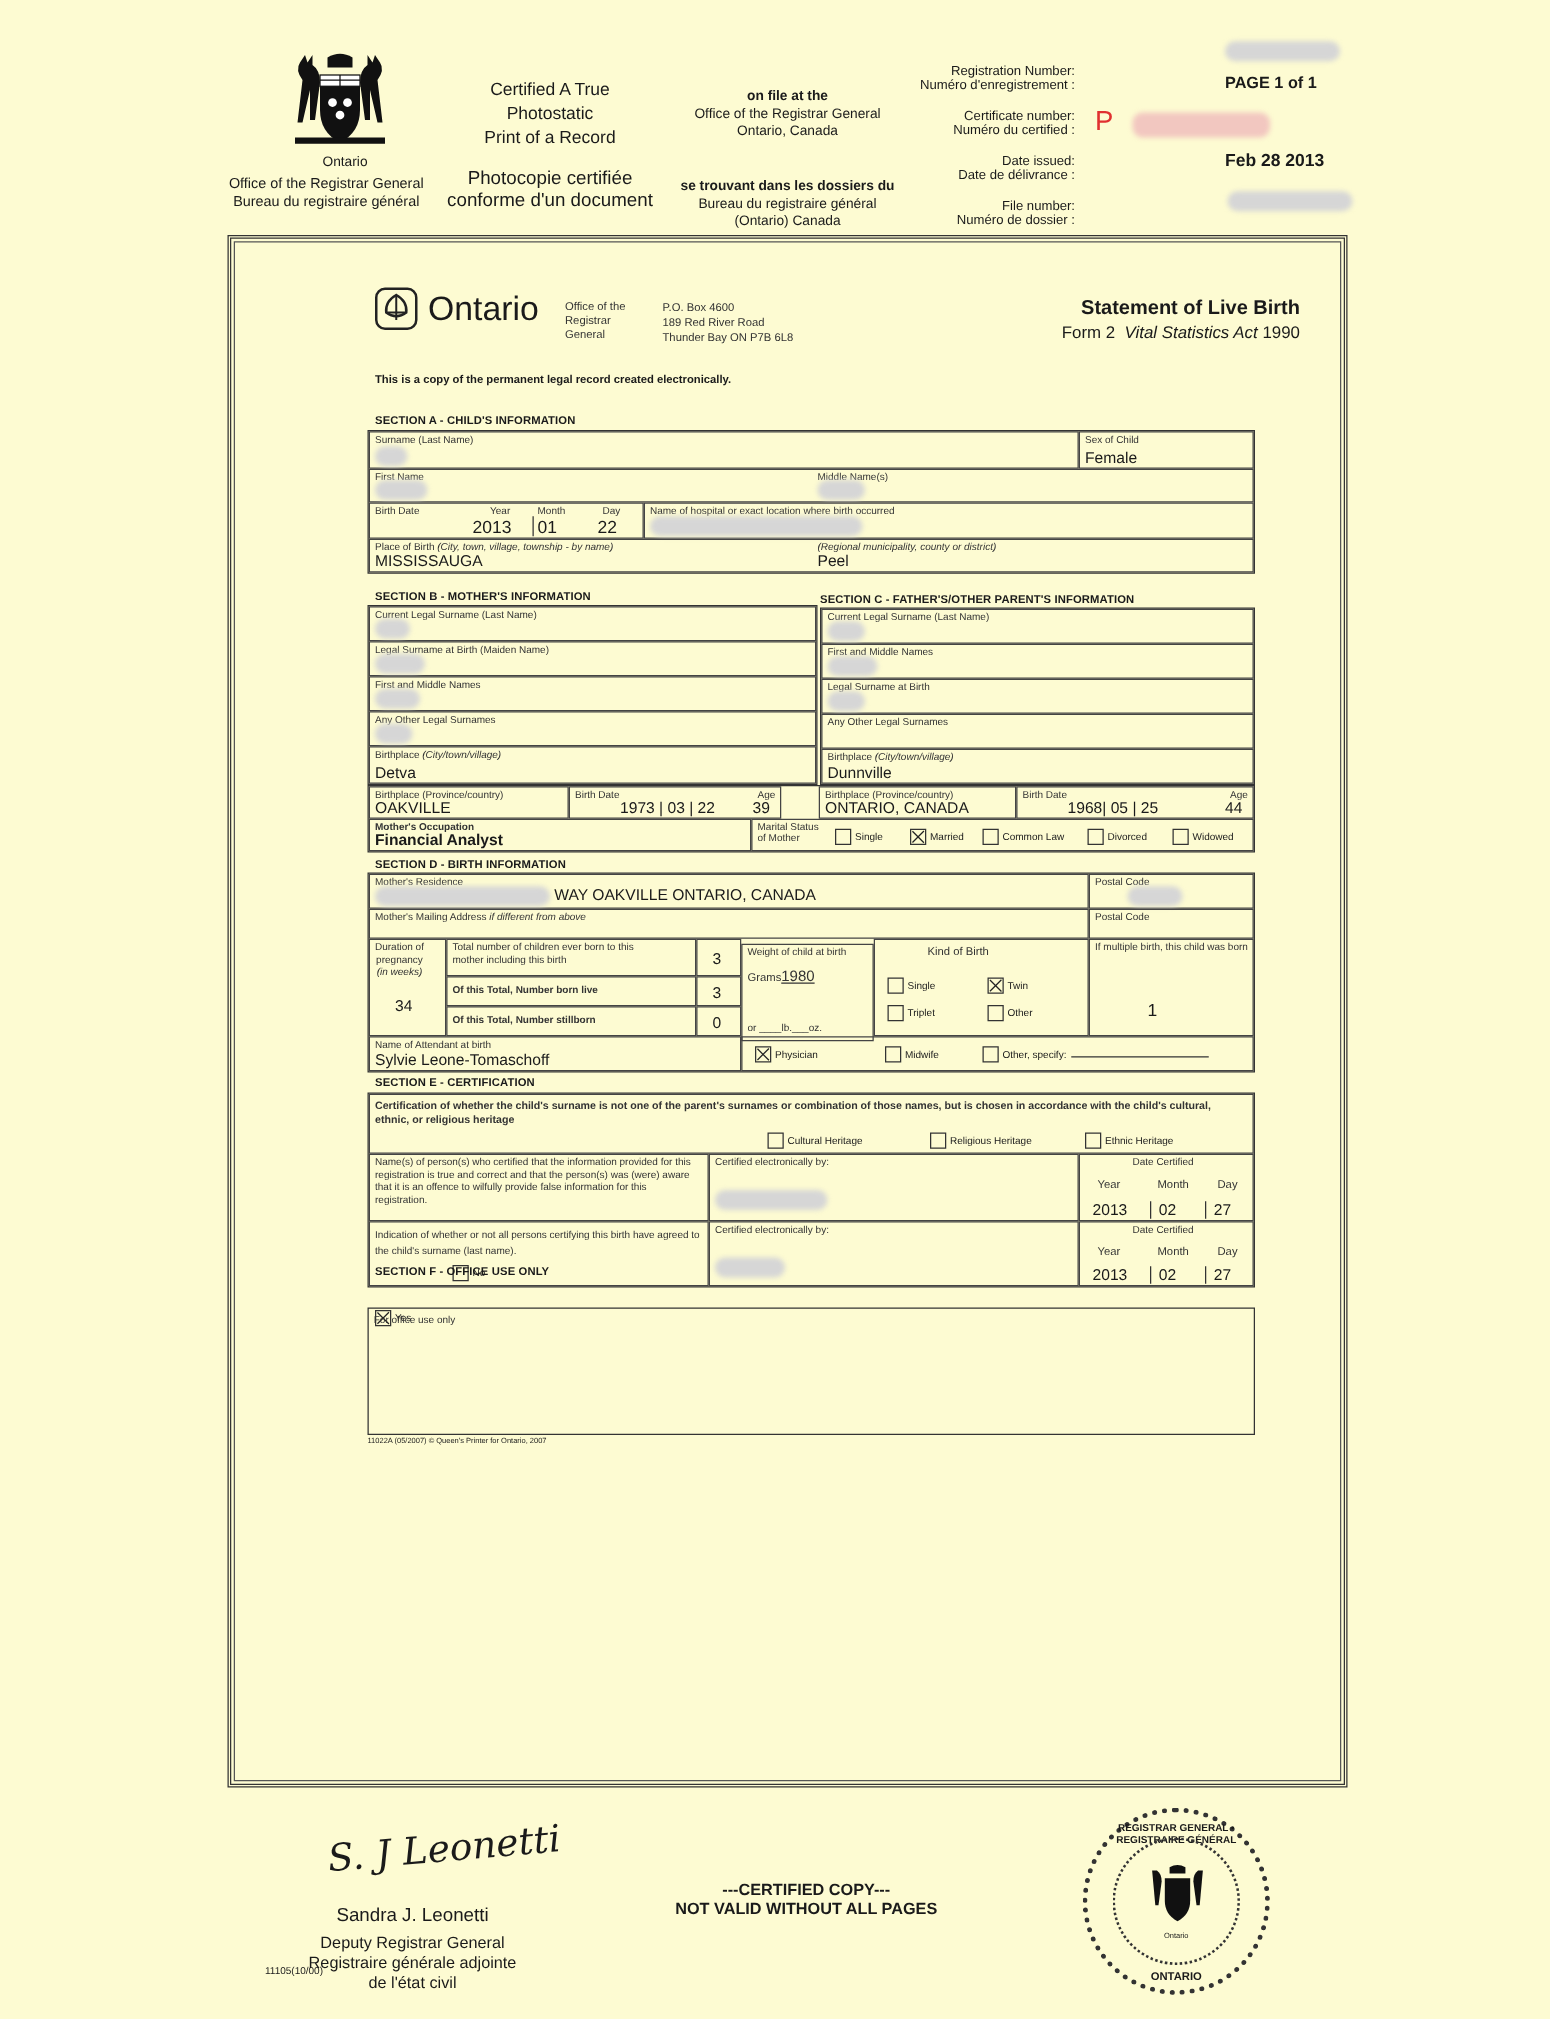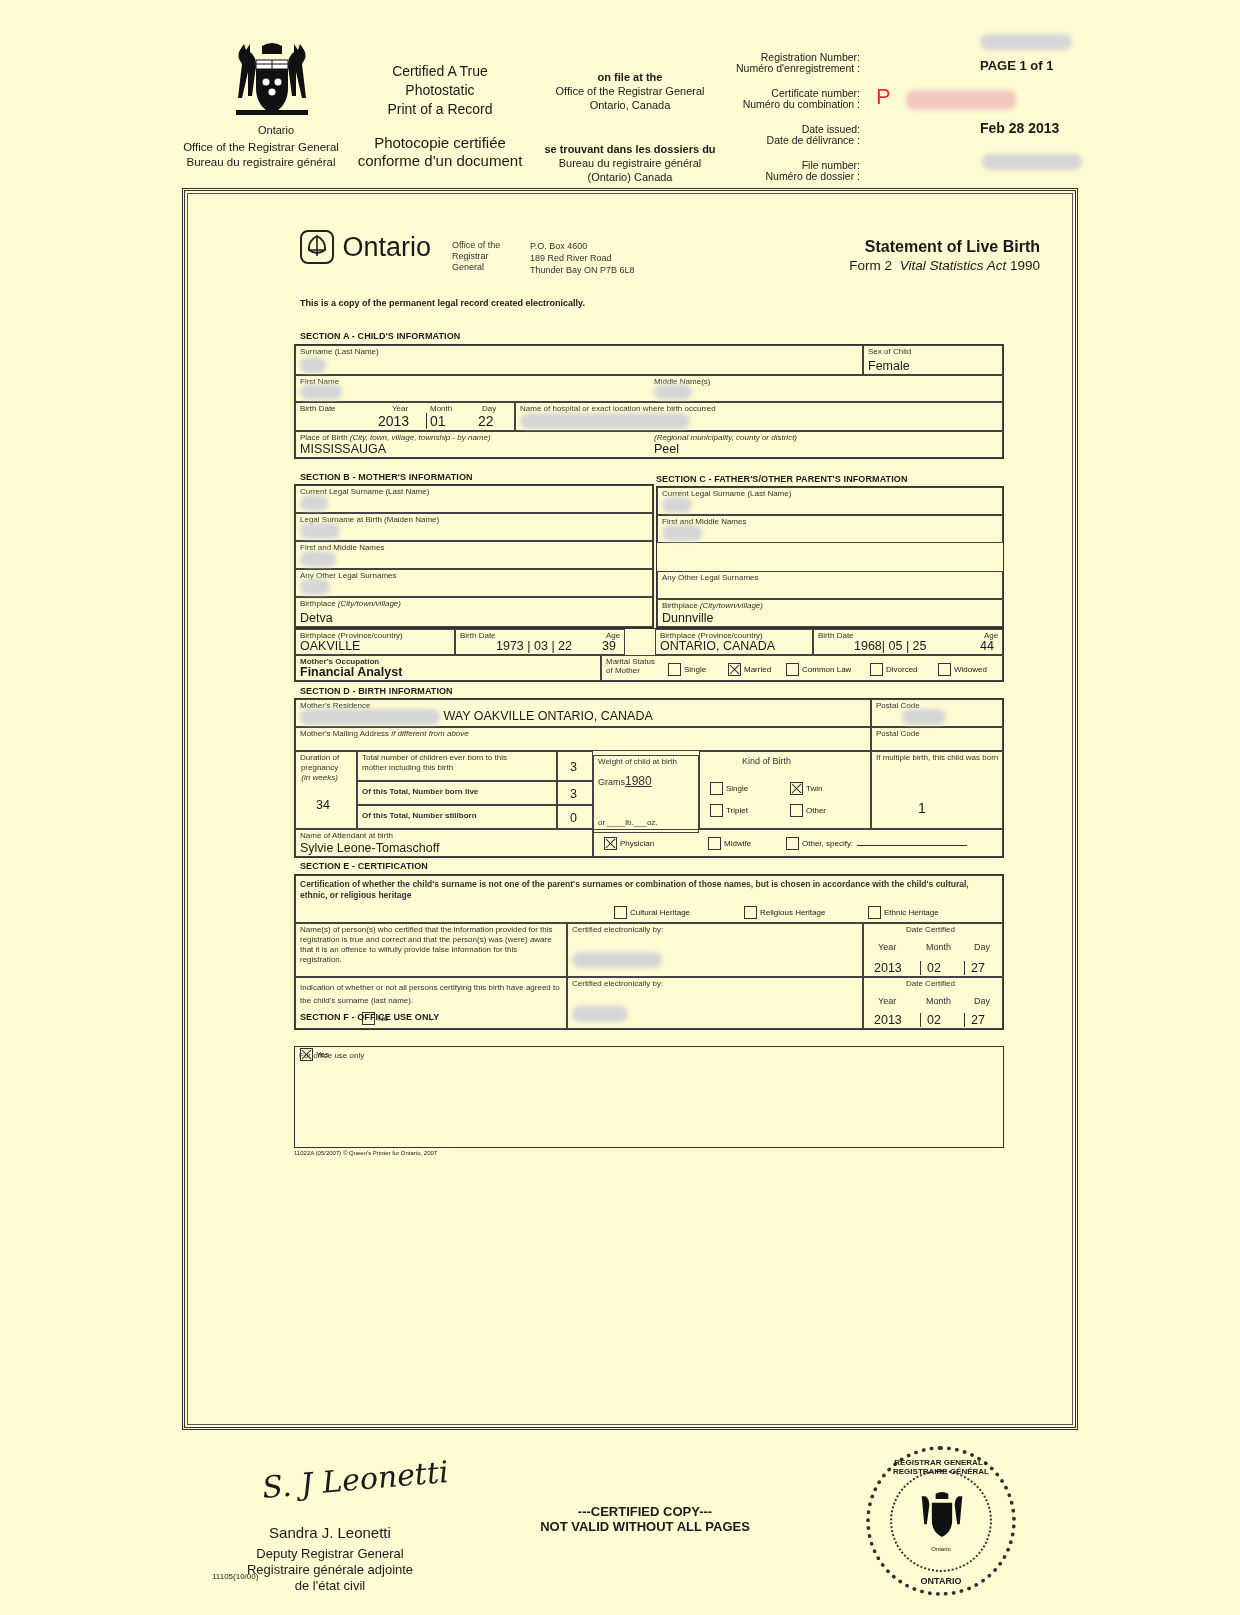--- a/index.html
+++ b/index.html
@@ -96,21 +96,21 @@
   <div>Bureau du registraire général</div>
   <div>(Ontario) Canada</div>
 </div>
 
 <div class="abs lbl-r" style="left:700px;top:52px;">
   <div>Registration Number:</div>
   <div>Numéro d'enregistrement :</div>
 </div>
 <div class="abs lbl-r" style="left:700px;top:88px;">
   <div>Certificate number:</div>
-  <div>Numéro du combination :</div>
+  <div>Numéro du certified :</div>
 </div>
 <div class="abs lbl-r" style="left:700px;top:124px;">
   <div>Date issued:</div>
   <div>Date de délivrance :</div>
 </div>
 <div class="abs lbl-r" style="left:700px;top:160px;">
   <div>File number:</div>
   <div>Numéro de dossier :</div>
 </div>
 <div class="abs" style="left:980px;top:32px;"><span class="blur" style="width:92px;"></span></div>
@@ -212,20 +212,24 @@
 
 <div class="abs sec" style="left:656px;top:474px;">SECTION  C - FATHER'S/OTHER PARENT'S INFORMATION</div>
 <div class="abs box" style="left:656px;top:486px;width:348px;height:142px;">
   <div class="cell" style="left:0;top:0;width:346px;height:28px;">
     <span class="fl">Current Legal Surname (Last Name)</span>
     <span class="fv"><span class="blur" style="width:30px;"></span></span>
   </div>
   <div class="cell" style="left:0;top:28px;width:346px;height:28px;">
     <span class="fl">First and Middle Names</span>
     <span class="fv"><span class="blur" style="width:40px;"></span></span>
+  </div>
+  <div class="cell" style="left:0;top:56px;width:346px;height:28px;">
+    <span class="fl">Legal Surname at Birth</span>
+    <span class="fv"><span class="blur" style="width:30px;"></span></span>
   </div>
   <div class="cell" style="left:0;top:84px;width:346px;height:28px;">
     <span class="fl">Any Other Legal Surnames</span>
   </div>
   <div class="cell" style="left:0;top:112px;width:346px;height:28px;">
     <span class="fl"><span>Birthplace</span> <i>(City/town/village)</i></span>
     <span class="fv">Dunnville</span>
   </div>
 </div>
 

